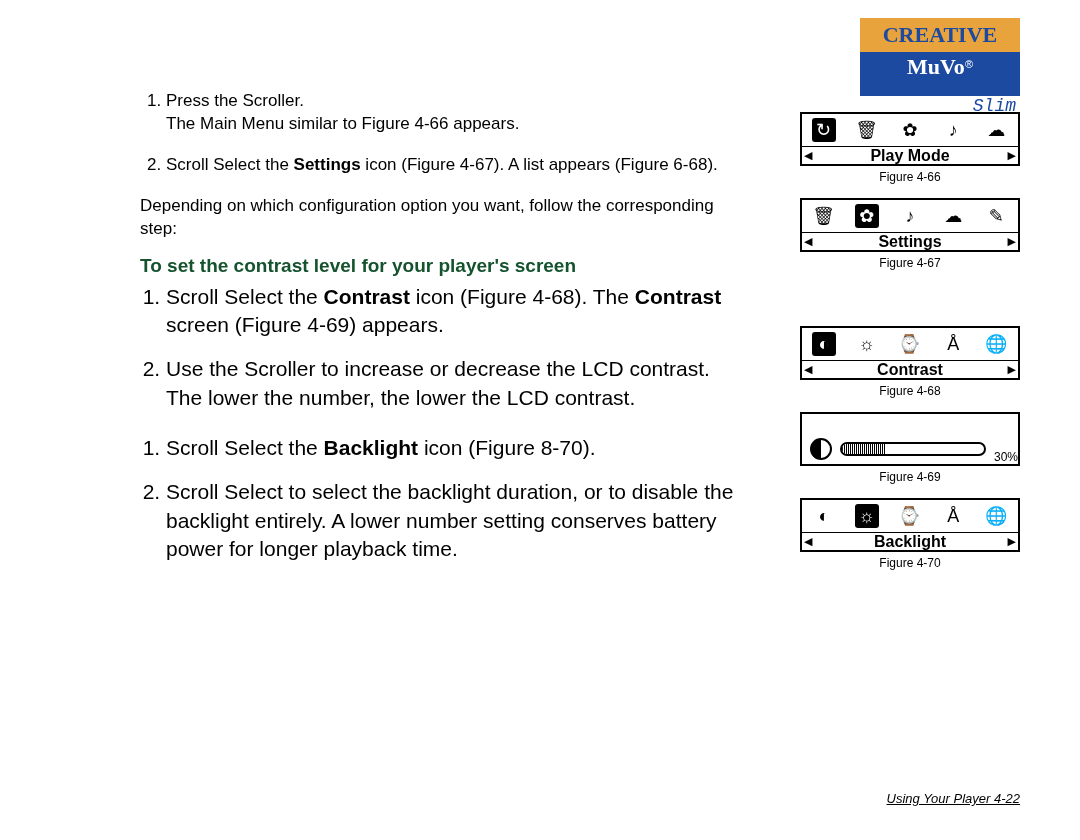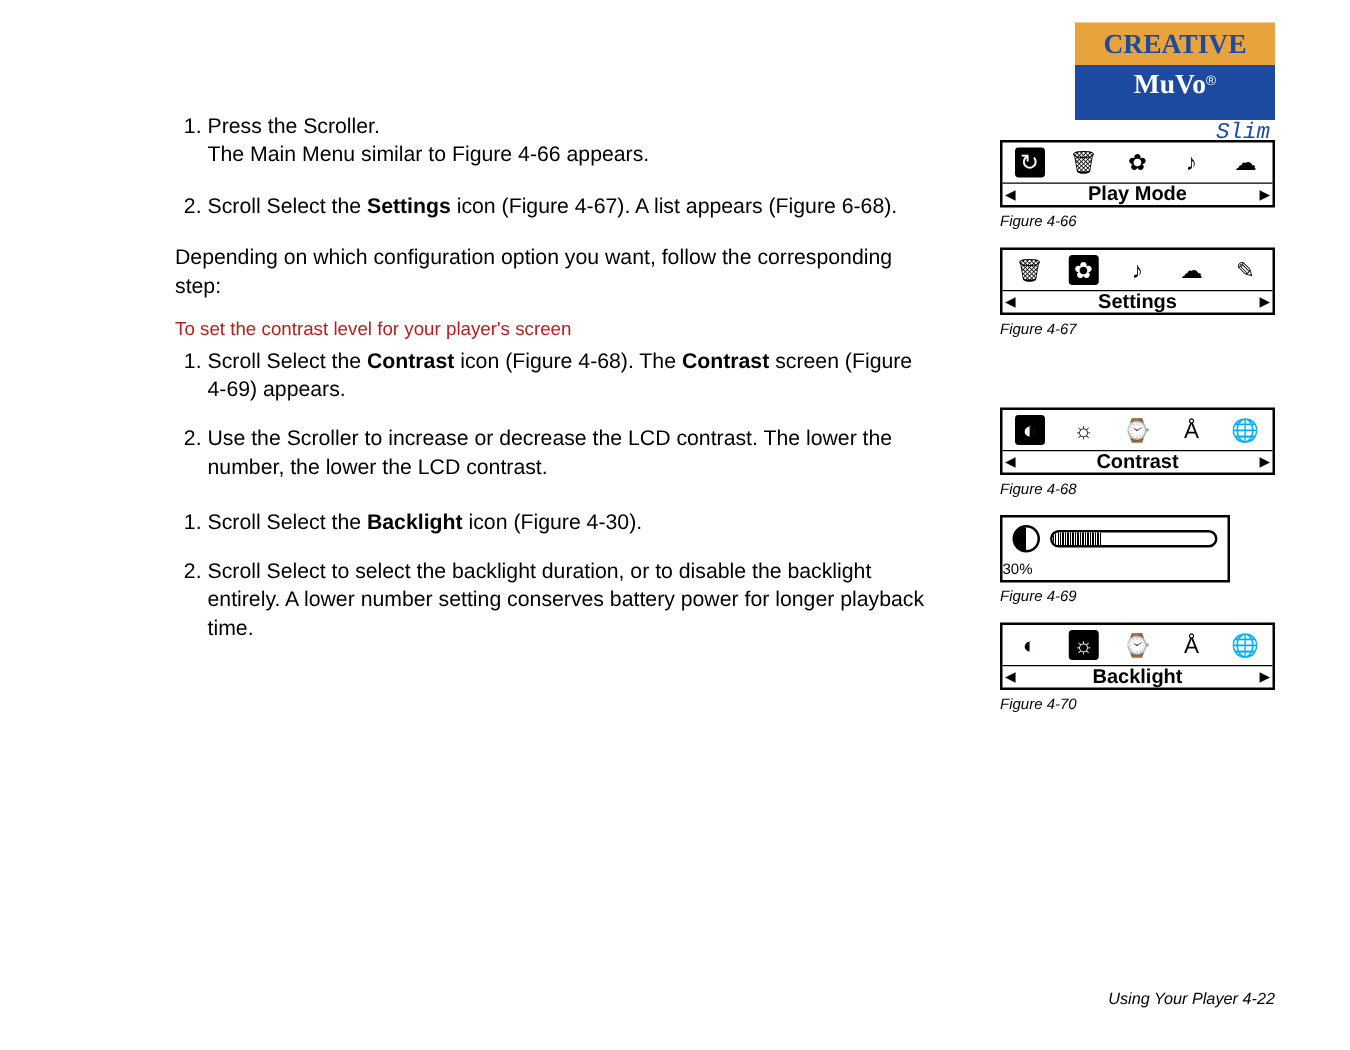--- a/index.html
+++ b/index.html
@@ -67,30 +67,30 @@
     font-size: 17px;
     line-height: 1.35;
   }
   ol.main li { margin-bottom: 18px; }
   .depending {
     font-size: 17px;
     line-height: 1.35;
     margin-bottom: 14px;
   }
   .subhead {
-    color: #b91c1c;
-    font-weight: normal;
-    font-size: 15px;
+    color: #14532d;
+    font-weight: bold;
+    font-size: 19px;
     margin: 8px 0 6px -26px;
     padding-left:26px;
   }
   ol.sub {
     list-style: decimal;
     padding-left: 26px;
-    font-size: 17px;
+    font-size: 21px;
     line-height: 1.35;
   }
   ol.sub li { margin-bottom: 16px; }
   .figures-col {
     position: absolute;
     right: 60px;
     top: 112px;
     width: 220px;
   }
   .lcd {
@@ -111,35 +111,35 @@
   }
   .ic { width:24px;height:24px;display:inline-flex;align-items:center;justify-content:center;font-size:18px;}
   .sel { background:#000;color:#fff;border-radius:3px;}
   .lcd-label-row {
     display:flex;align-items:center;justify-content:space-between;
     border-top:1px solid #000;height:18px;font-size:12px;padding:0 2px;
   }
   .lcd-label { flex:1;text-align:center;font-weight:bold;font-size:16px;}
   .tri-l,.tri-r{font-size:11px;}
   .figcap {
-    font-style:italic;font-size:12px;margin:4px 0 14px;
+    text-align:center;font-size:12px;margin:4px 0 14px;
   }
   .lcd-contrast {
-    border:2px solid #000;background:#fff;height:54px;width:184px;
-    display:flex;flex-direction:column;align-items:flex-start;justify-content:center;
+    border:2px solid #000;background:#fff;height:54px;width:220px;
+    display:flex;flex-direction:row;align-items:flex-end;justify-content:center;
   }
   .cbar-row{display:flex;align-items:center;width:100%;padding:4px 8px;}
   .cbar-icon{width:22px;height:22px;border:2px solid #000;border-radius:50%;
     background:linear-gradient(to right,#000 50%,#fff 50%);margin-right:8px;}
   .cbar{flex:1;border:2px solid #000;height:14px;border-radius:7px;position:relative;}
   .cbar-fill{position:absolute;left:0;top:0;bottom:0;width:30%;
     background:repeating-linear-gradient(90deg,#000 0 1px,#fff 1px 2px);border-radius:7px 0 0 7px;}
   .cbar-val{font-size:12px;text-align:center;margin-top:2px;}
   .footer {
-    position:absolute;right:60px;bottom:34px;font-style:italic;font-size:13px;
+    position:absolute;right:60px;bottom:34px;font-style:italic;font-size:13px;text-decoration:underline;
   }
 </style>
 </head>
 <body>
 
 <div class="page">
   <div class="logo-block">
     <div class="creative-logo">
       <span class="creative-text">CREATIVE</span>
     </div>
@@ -166,21 +166,21 @@
       <li>
         <span>Scroll Select the </span><b>Contrast</b><span> icon (Figure 4-68). The </span><b>Contrast</b><span> screen (Figure 4-69) appears.</span>
       </li>
       <li style="margin-bottom:22px;">
         <span>Use the Scroller to increase or decrease the LCD contrast. The lower the number, the lower the LCD contrast.</span>
       </li>
     </ol>
 
     <ol class="sub">
       <li>
-        <span>Scroll Select the </span><b>Backlight</b><span> icon (Figure 4-30).</span>
+        <span>Scroll Select the </span><b>Backlight</b><span> icon (Figure 8-70).</span>
       </li>
       <li>
         <span>Scroll Select to select the backlight duration, or to disable the backlight entirely. A lower number setting conserves battery power for longer playback time.</span>
       </li>
     </ol>
   </div>
 
   <div class="figures-col">
 
     <div class="lcd">

